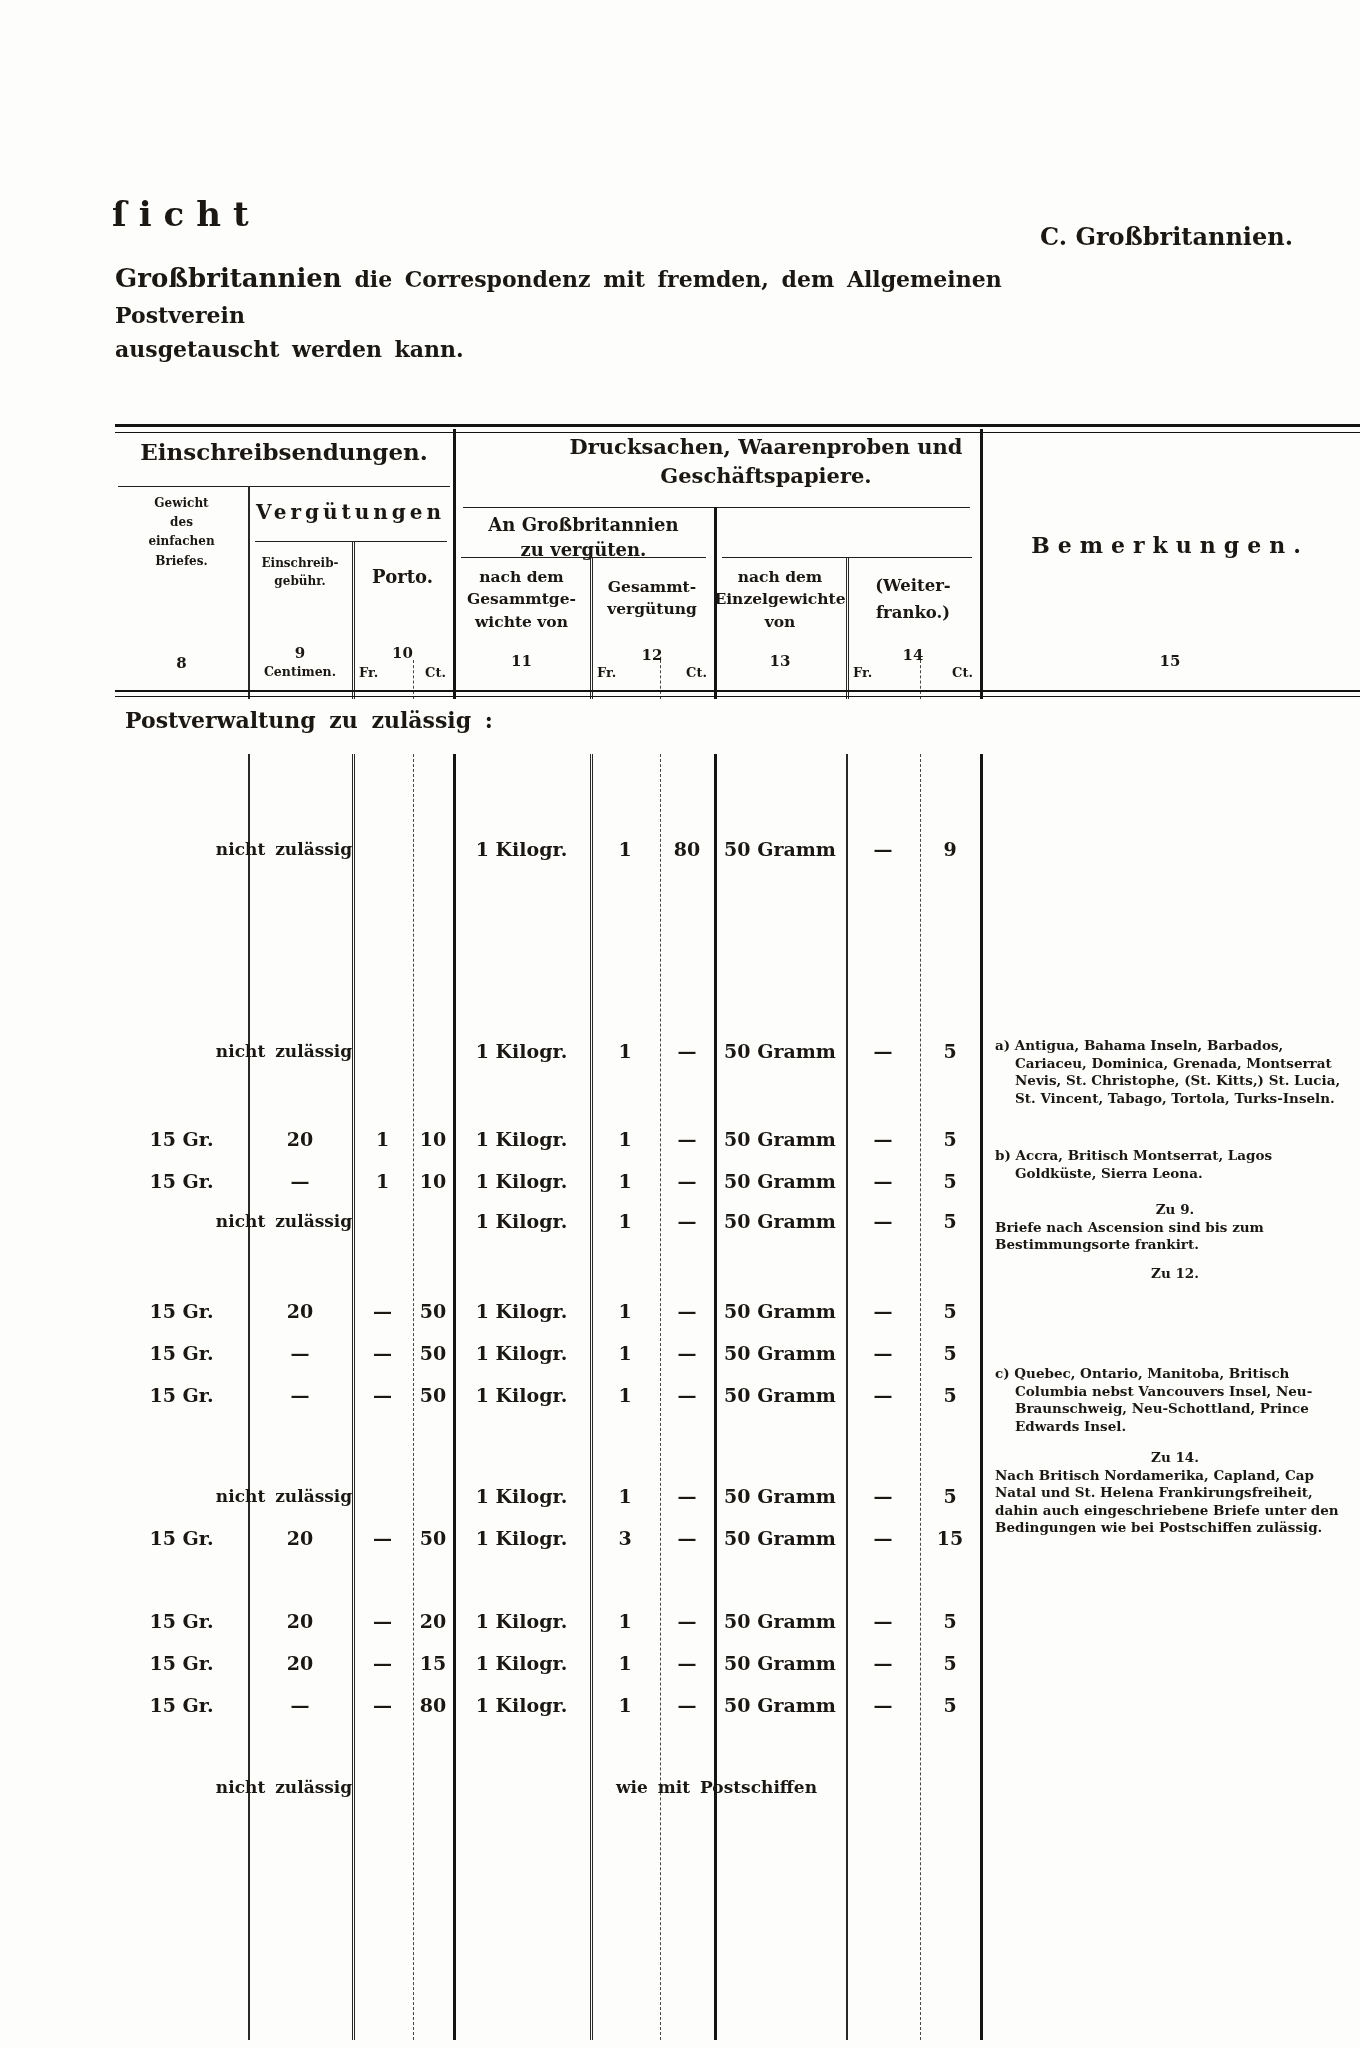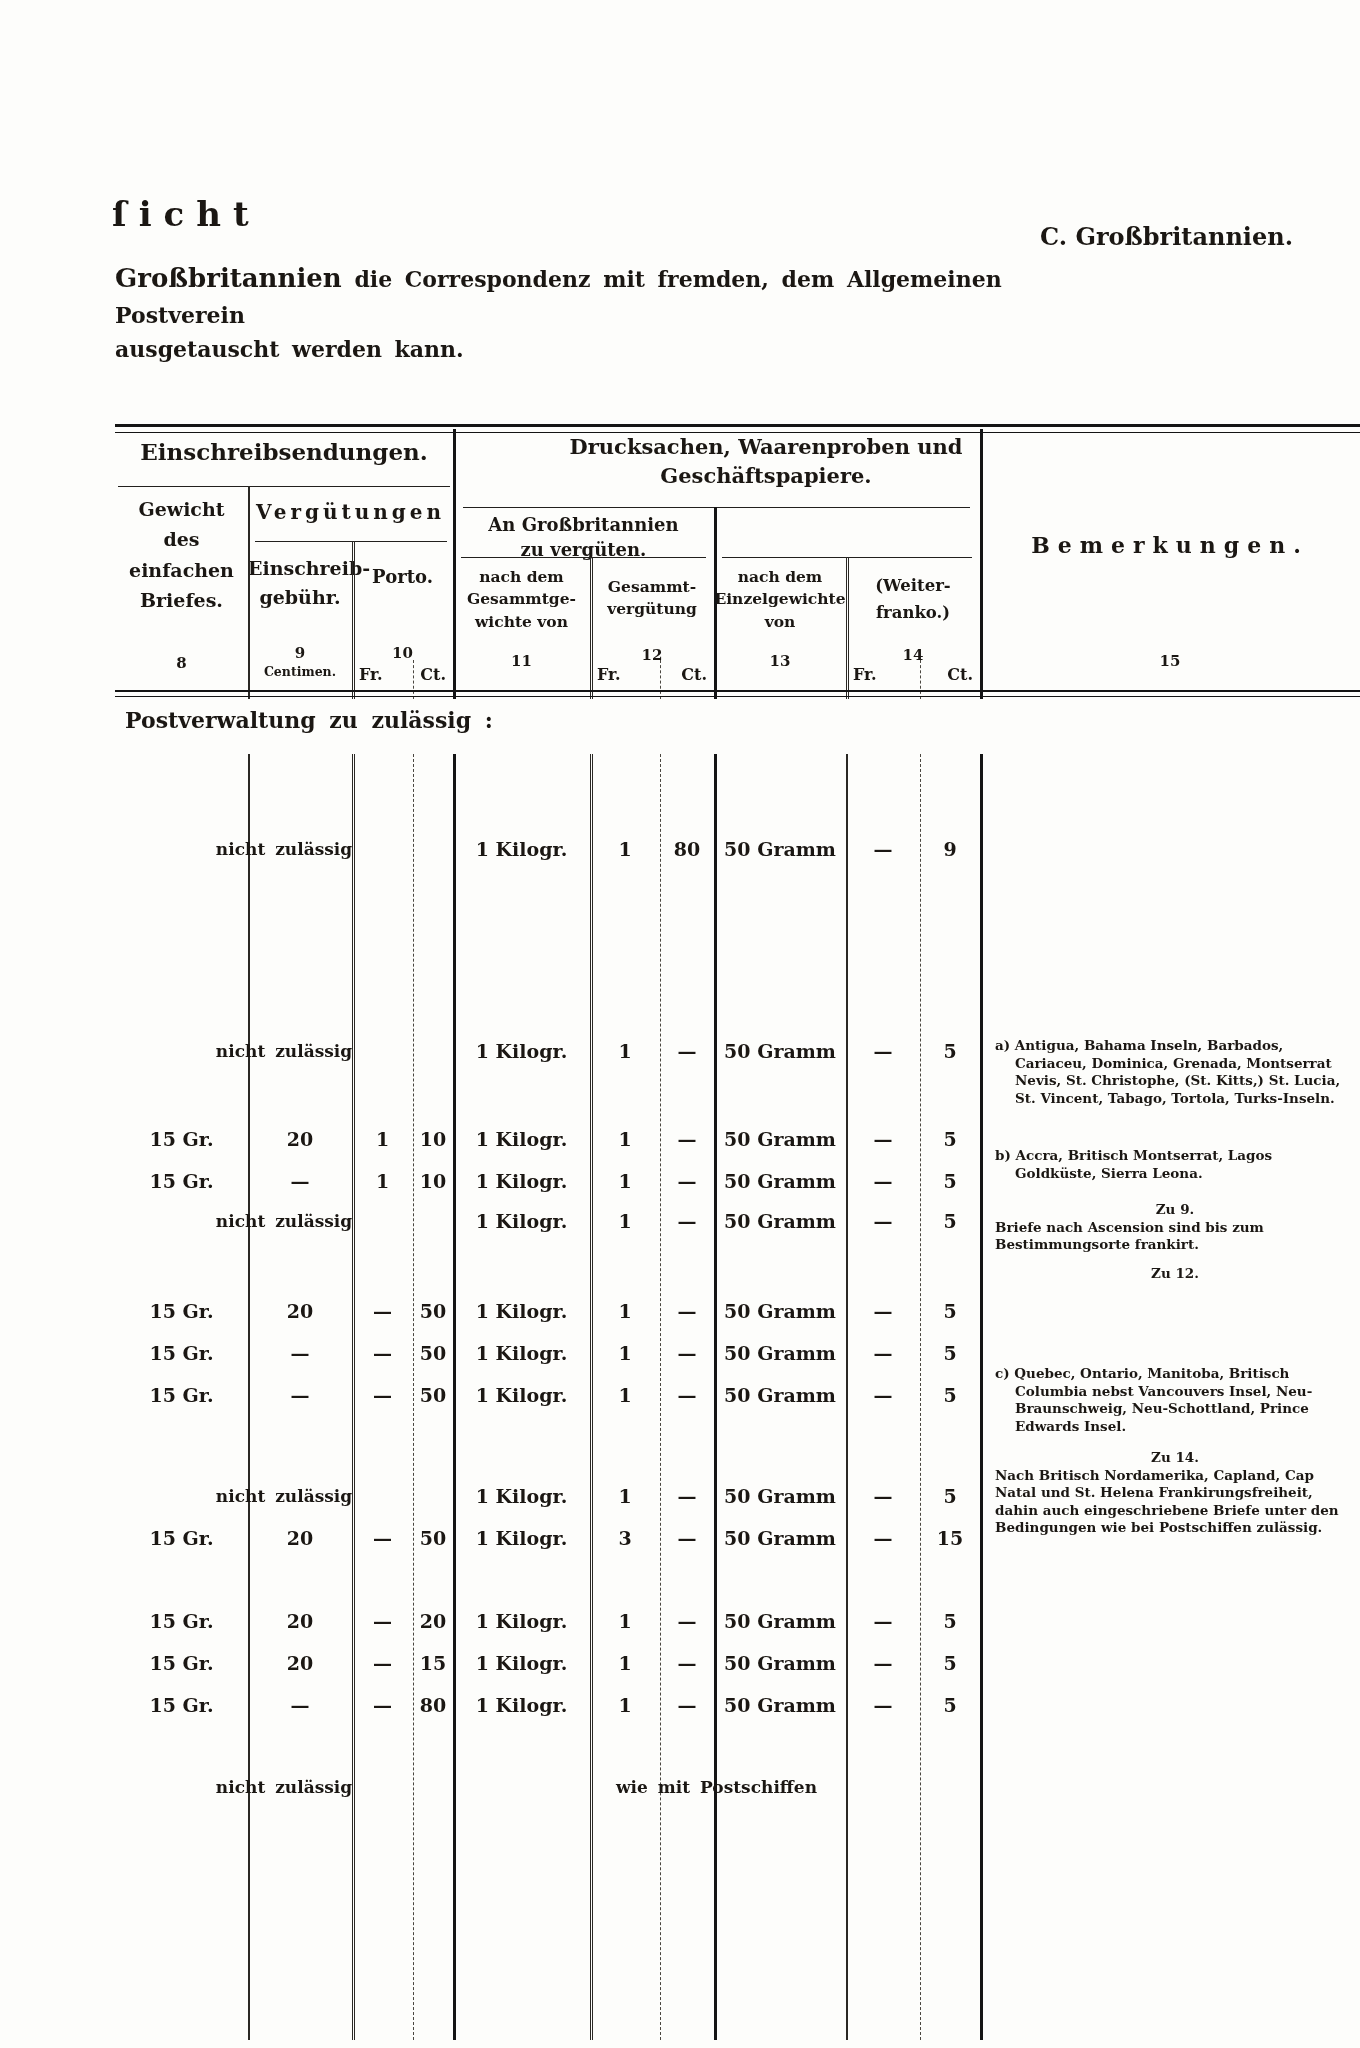--- a/index.html
+++ b/index.html
@@ -26,24 +26,24 @@
   .rule-double-bot{height:4px;border-top:2px solid #141414;border-bottom:1.5px solid #141414;left:0;right:0;top:266px;}
   
   .vl{width:0;}
   .vl.thin{border-left:2px solid #2a2824;}
   .vl.thick{border-left:3px solid #141414;}
   .vl.dbl{border-left:3px double #2a2824;}
   .vl.dash{border-left:1px dashed #4a463f;}
   
   .grp1{font-size:23px;}
   .grp2{font-size:21px;line-height:1.4;}
-  .sub{font-size:19px;line-height:1.5;}
+  .sub{font-size:12px;line-height:1.5;}
   .nums{font-size:15px;}
   .unit{font-size:12.5px;}
-  .frct{display:flex;justify-content:space-between;padding:0 7px;font-size:16px;box-sizing:border-box;gap:24px;}
+  .frct{display:flex;justify-content:space-between;padding:0 7px;font-size:13px;box-sizing:border-box;gap:24px;}
   .bem{font-size:22px;letter-spacing:8px;}
   .verg{font-size:20px;letter-spacing:4px;}
   
   .brow{position:absolute;left:0;width:865px;height:34px;}
   .bcell{position:absolute;top:0;height:34px;line-height:34px;text-align:center;font-size:19px;}
   .bcell.small{font-size:17px;word-spacing:4px;}
   
   .remark{position:absolute;left:880px;width:360px;font-size:13.5px;line-height:1.3;}
   .rhead{text-align:center;}
   .hang{padding-left:20px;text-indent:-20px;}

